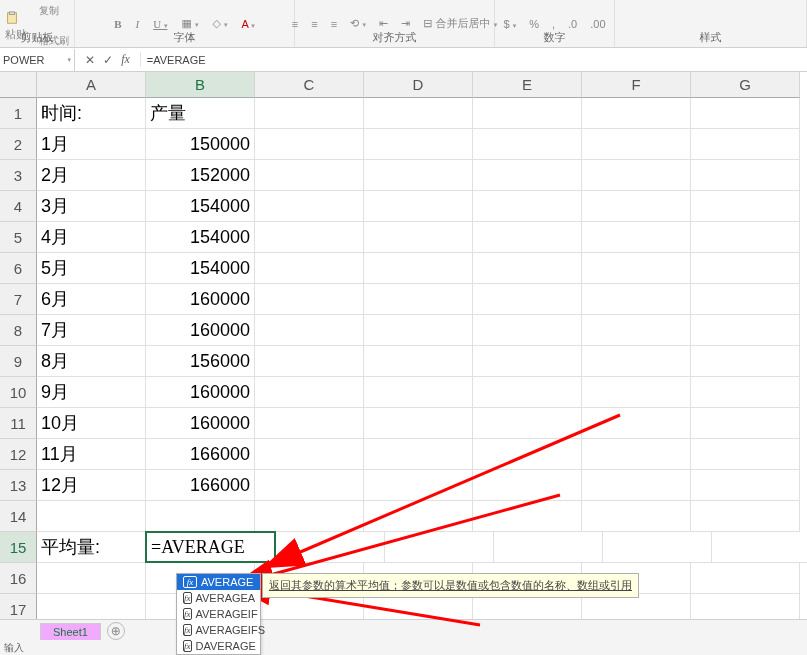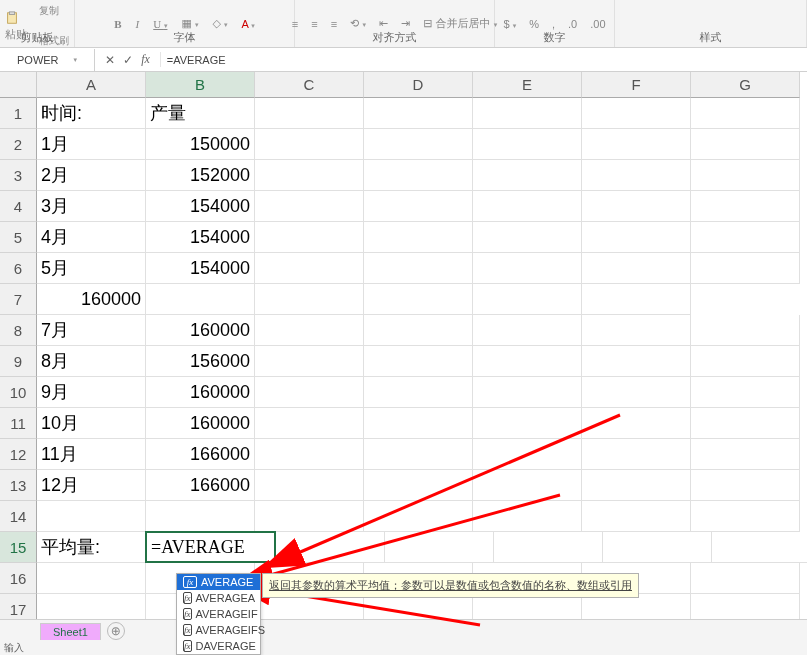--- a/index.html
+++ b/index.html
@@ -13,21 +13,21 @@
   .ribbon-btn { font-size:11px; color:#888; padding:2px 4px; white-space:nowrap; cursor:pointer; }
   .ribbon-icon { width:14px; height:14px; display:inline-block; }
   .ribbon-bold { font-weight:bold; font-family:"Times New Roman"; }
   .ribbon-italic { font-style:italic; font-family:"Times New Roman"; }
   .ribbon-underline { text-decoration:underline; font-family:"Times New Roman"; }
   .small-tri { font-size:7px; color:#999; }
   .good-btn { border:1px solid #ccc; padding:2px 8px; font-size:11px; color:#666; }
   
   
   .name-row { height: 24px; background:#fff; border-bottom:1px solid #d0d0d0; display:flex; align-items:center; }
-  .name-box { width:95px; height:22px; border-right:1px solid #d0d0d0; padding:0 17px; font-size:11px; color:#444; display:flex; align-items:center; }
+  .name-box { width:75px; height:22px; border-right:1px solid #d0d0d0; padding:0 3px; font-size:11px; color:#444; display:flex; align-items:center; }
   .name-tri { font-size:7px; color:#999; margin-left:auto; }
   .fb-btns { display:flex; align-items:center; gap:8px; padding:0 10px; border-right:1px solid #e5e5e5; }
   .fb-btn { font-size:12px; color:#666; cursor:pointer; font-family:Arial; }
   .fb-fx { font-style:italic; font-family:"Times New Roman"; font-size:12px; }
   .formula-bar { flex:1; padding:0 6px; font-size:11px; color:#444; }
   
   
   .grid-wrap { position:relative; }
   .corner { position:absolute; top:0; left:0; width:37px; height:26px; background:#f0f0f0; border-right:1px solid #ccc; border-bottom:1px solid #aaa; }
   .col-headers { position:absolute; top:0; left:37px; height:26px; display:flex; }
@@ -218,20 +218,21 @@
       <div class="cell-row">
         <div class="cell">5月</div>
         <div class="cell num">154000</div>
         <div class="cell"></div>
         <div class="cell"></div>
         <div class="cell"></div>
         <div class="cell"></div>
         <div class="cell"></div>
       </div>
       <div class="cell-row">
+        <div class="cell">6月</div>
         <div class="cell num">160000</div>
         <div class="cell"></div>
         <div class="cell"></div>
         <div class="cell"></div>
         <div class="cell"></div>
         <div class="cell"></div>
       </div>
       <div class="cell-row">
         <div class="cell">7月</div>
         <div class="cell num">160000</div>

